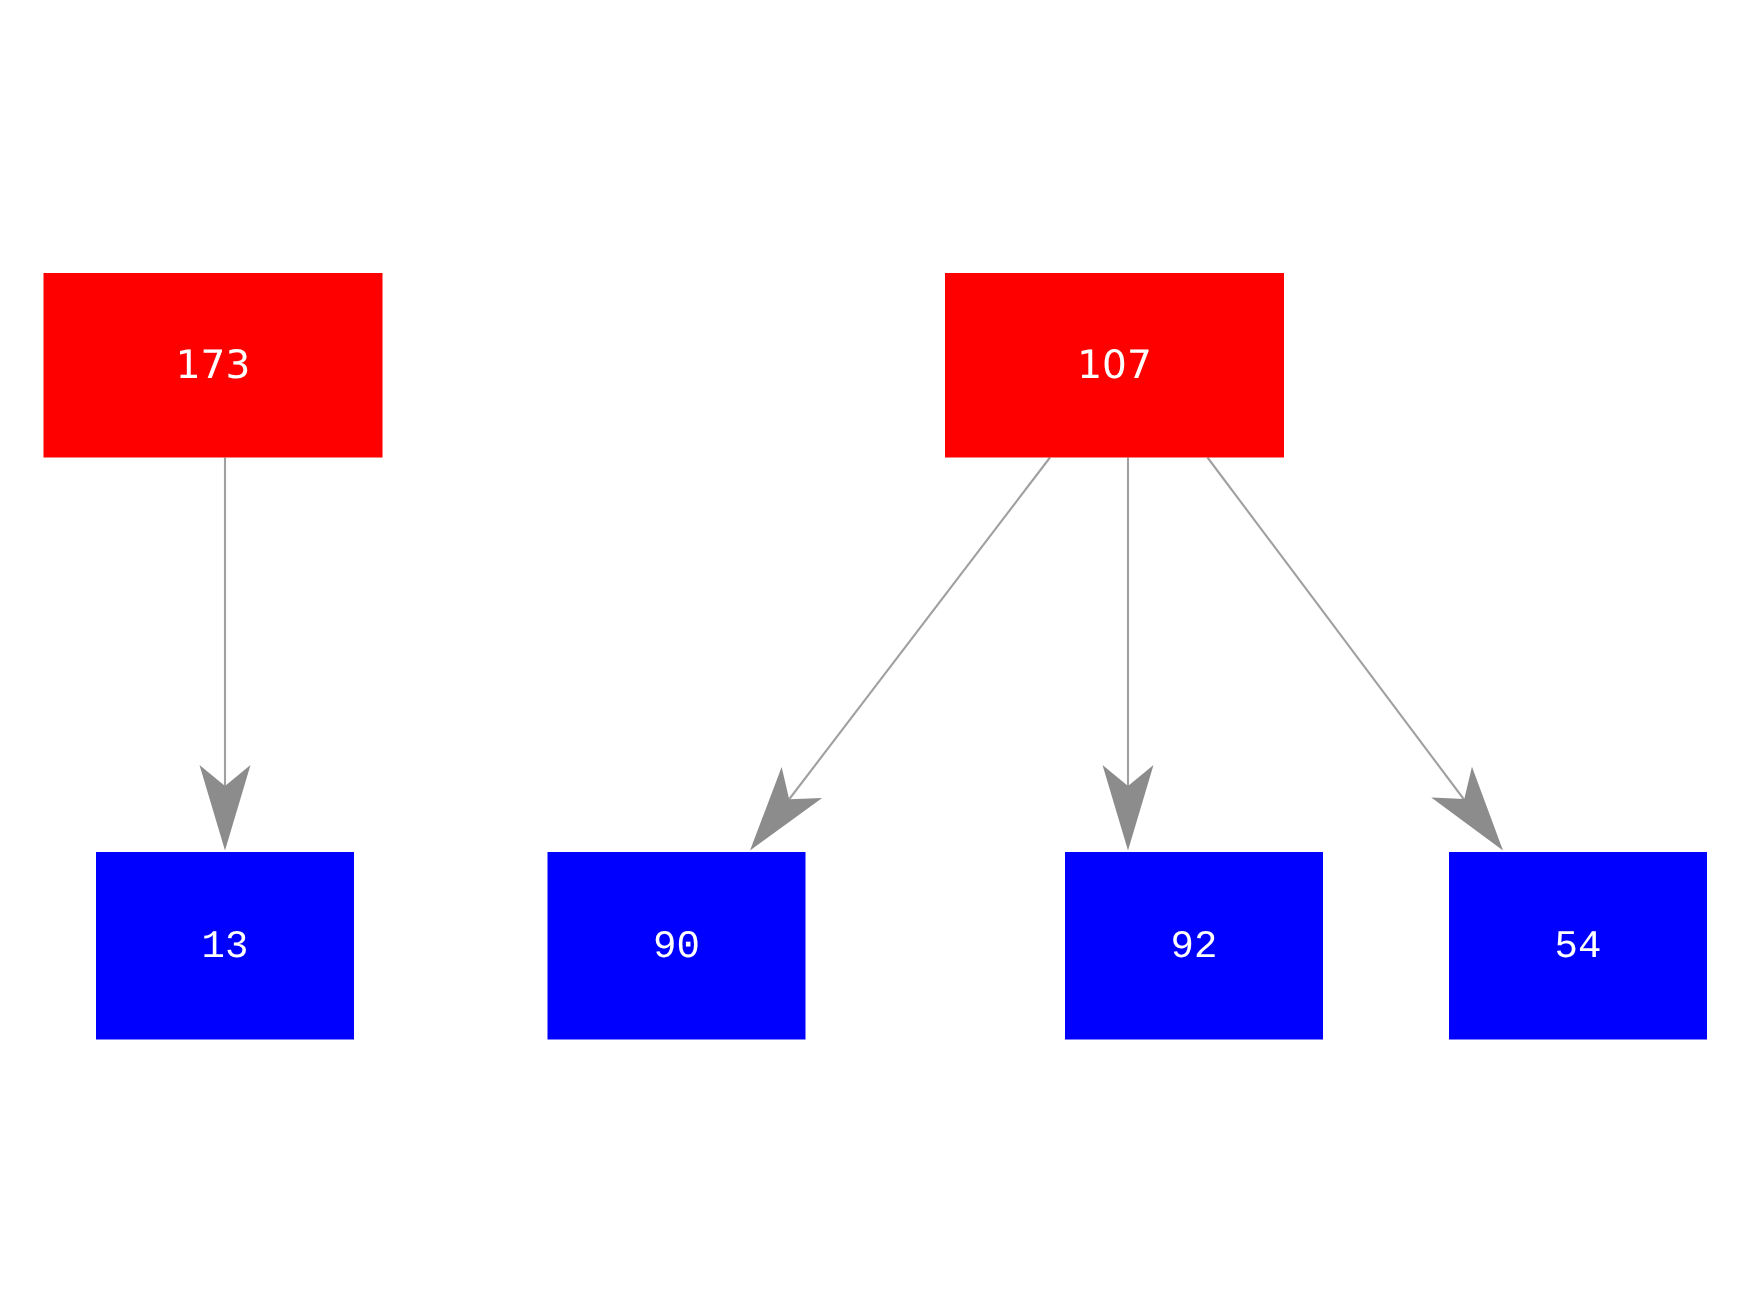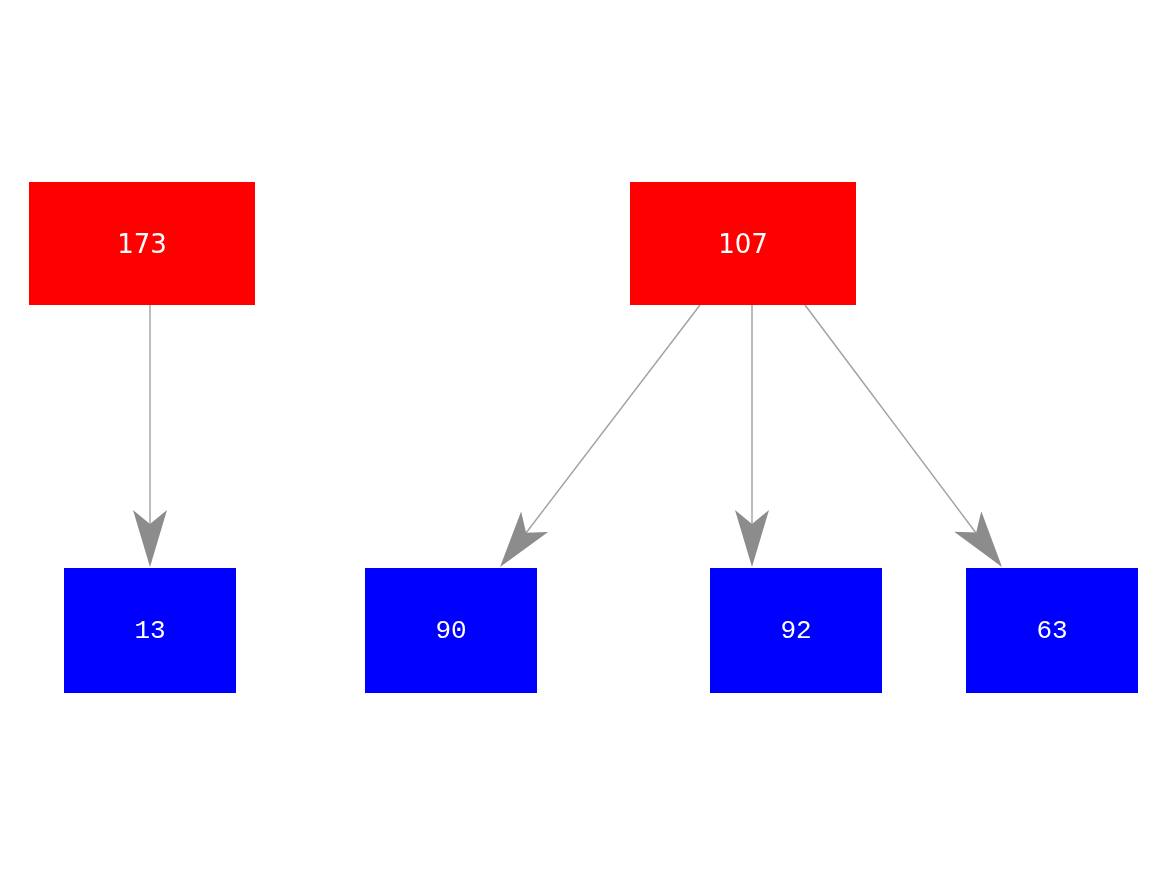--- a/index.html
+++ b/index.html
@@ -101,16 +101,16 @@
 
   <div class="node node-child n90">
     <span>90</span>
   </div>
 
   <div class="node node-child n92">
     <span>92</span>
   </div>
 
   <div class="node node-child n95">
-    <span>63</span>
+    <span>54</span>
   </div>
 
 </div>
 
 </body></html>

